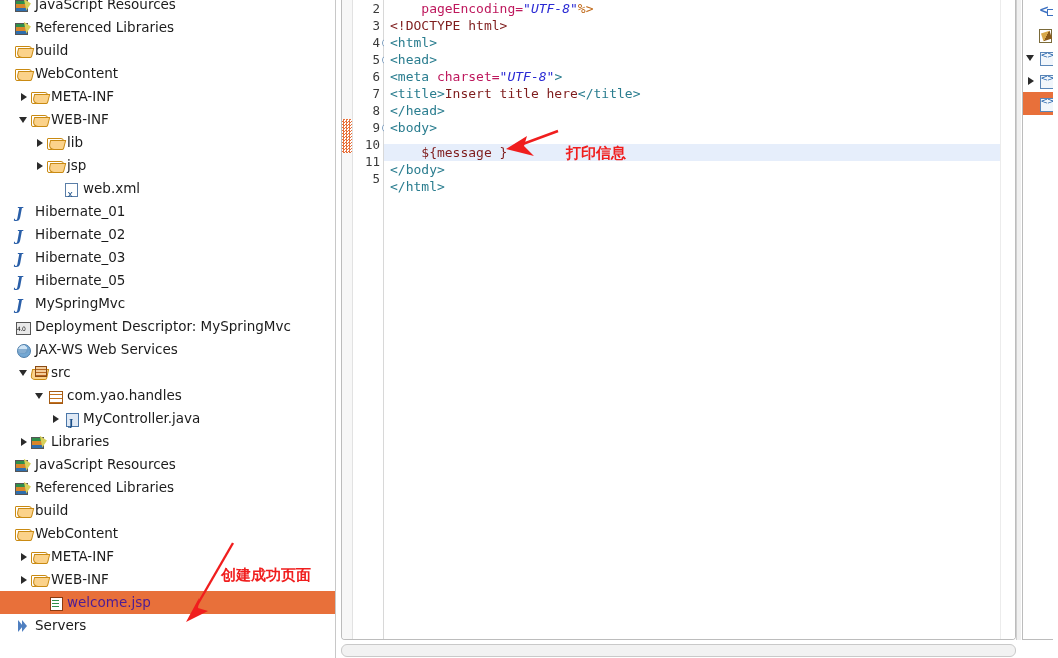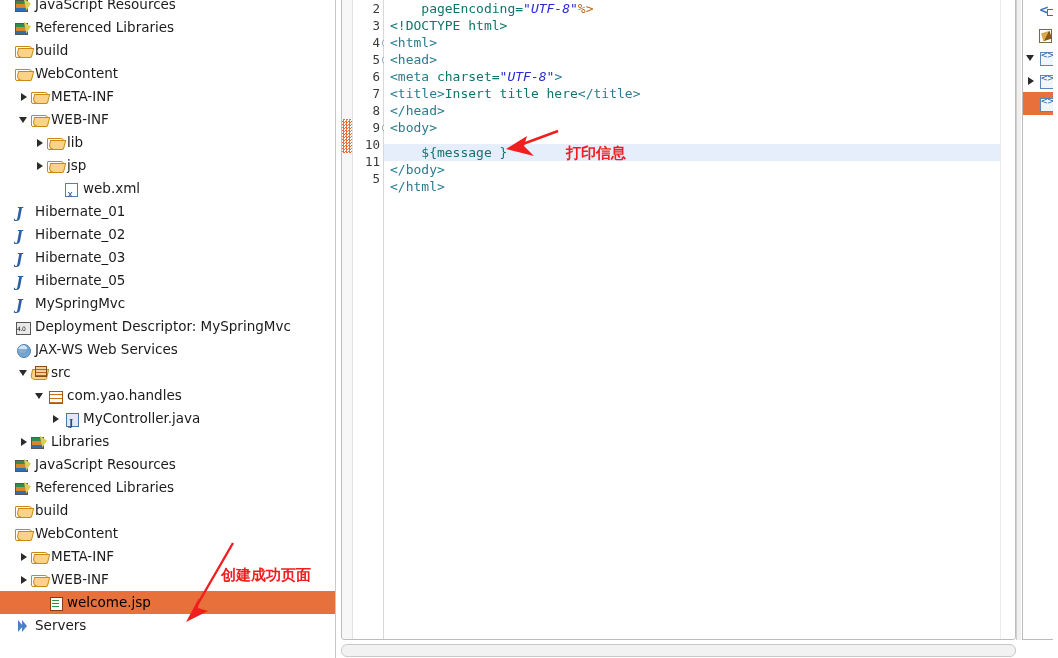--- a/index.html
+++ b/index.html
@@ -17,21 +17,21 @@
     position:absolute;left:0;top:0;width:335px;height:658px;
     background:#ffffff;overflow:hidden;text-decoration:underline;
   }
   #explorer-scroll{position:absolute;left:0;top:-7px;width:335px;}
   .trow{
     height:23px;line-height:23px;white-space:nowrap;
     display:flex;align-items:center;position:relative;
     font-size:13.5px;color:#1b1b1b;
     padding-left:2px;
   }
-  .trow.sel{background:#e8703a;color:#000000;}
+  .trow.sel{background:#e8703a;color:#4c1d95;}
   .twist{
     width:13px;min-width:13px;height:23px;display:inline-block;position:relative;
   }
   .twist.right::before{
     content:"";position:absolute;left:3px;top:8px;
     border-left:6px solid #2b2b2b;border-top:4.5px solid transparent;border-bottom:4.5px solid transparent;
   }
   .twist.down::before{
     content:"";position:absolute;left:1px;top:9px;
     border-top:6px solid #2b2b2b;border-left:4.5px solid transparent;border-right:4.5px solid transparent;
@@ -197,23 +197,23 @@
   #codearea{
     position:absolute;left:42px;top:0;right:0;height:639px;background:#ffffff;
   }
   .cline{
     height:17px;line-height:17px;white-space:pre;
     font-family:"DejaVu Sans Mono","Liberation Mono",monospace;
     font-size:13px;padding-left:6px;
   }
   .cline.cur{background:#e6eefb;margin-top:8px;}
   .tag{color:#2a7d8f;}
-  .attr{color:#0f766e;}
+  .attr{color:#be185d;}
   .str{color:#2a2ad4;font-style:italic;}
-  .txt{color:#0f766e;}
+  .txt{color:#7f1d1d;}
   .dir-pct{color:#c06a1a;}
   #editor-vscroll{
     position:absolute;right:0;top:0;width:14px;height:639px;background:#ffffff;
     border-left:1px solid #ececec;
   }
   #editor-hscroll{
     position:absolute;left:341px;top:644px;width:675px;height:13px;
     border:1px solid #c9c9c9;border-radius:6px;background:#f2f2f2;box-sizing:border-box;
   }
 

